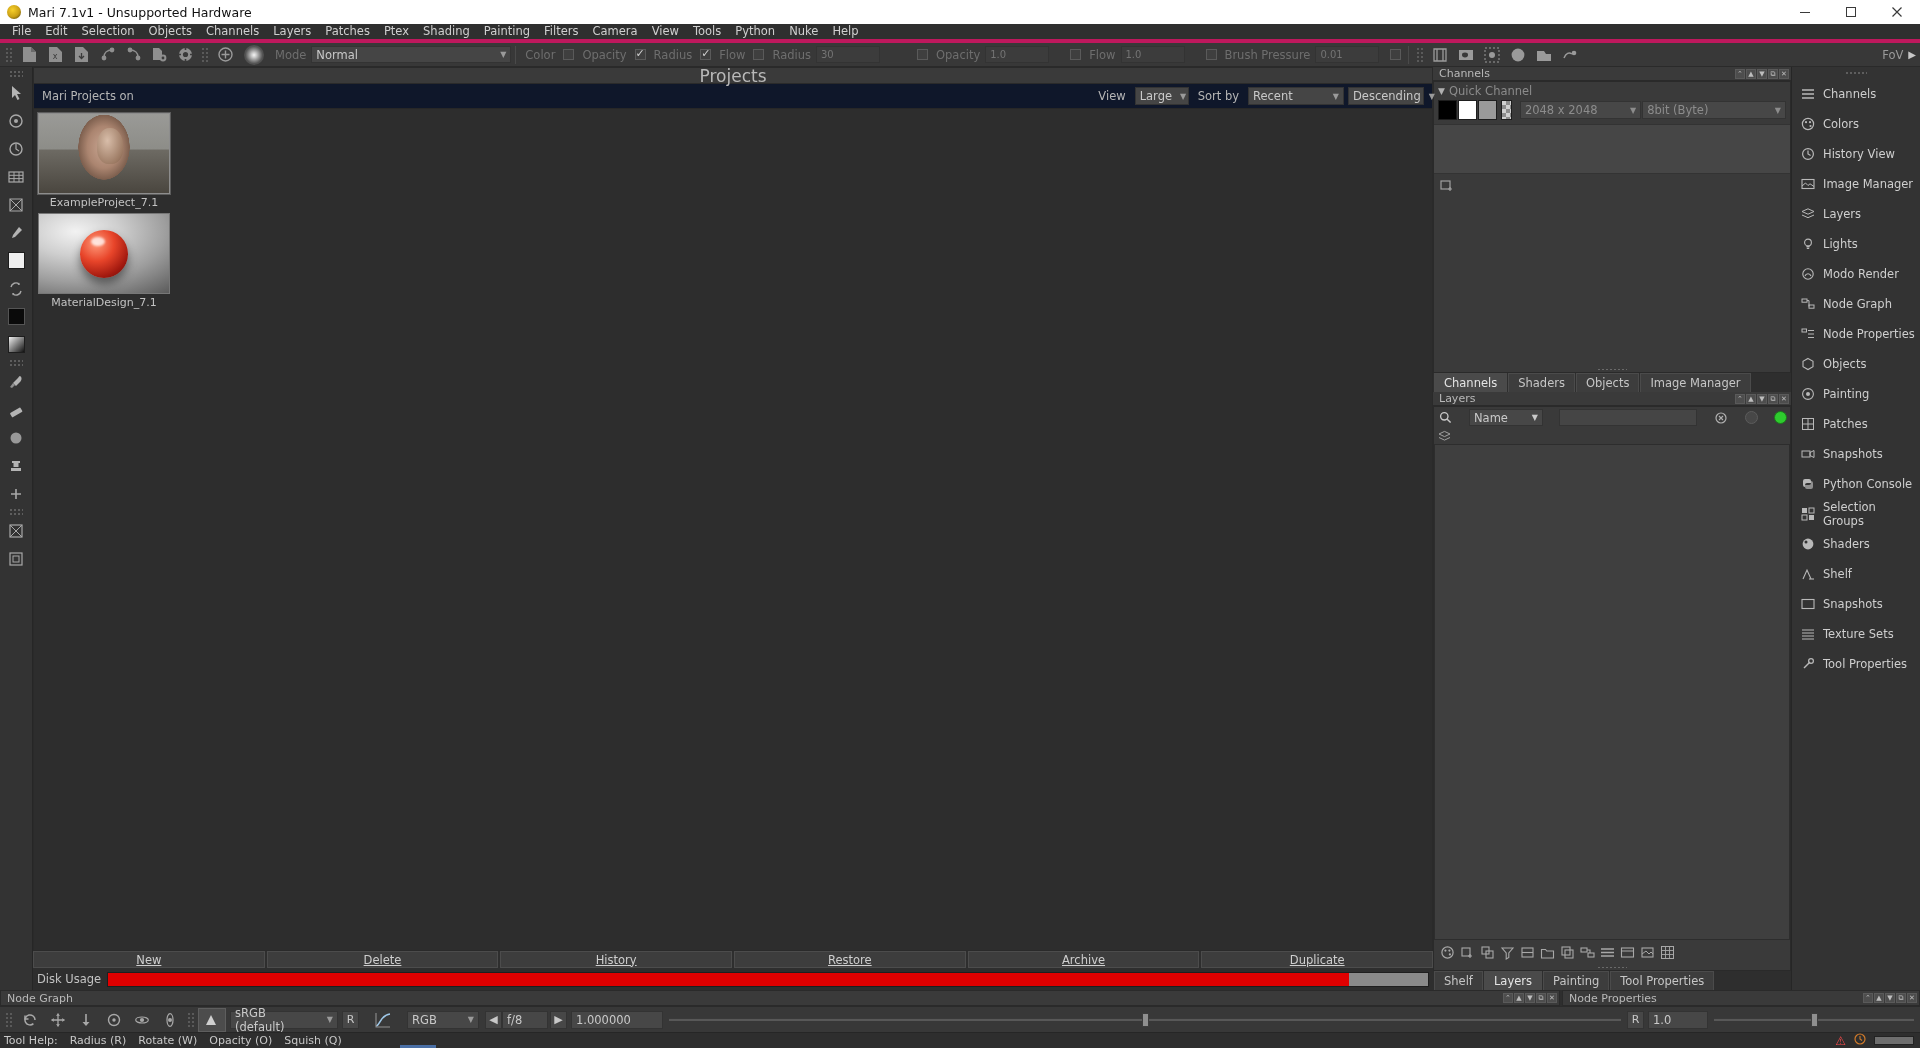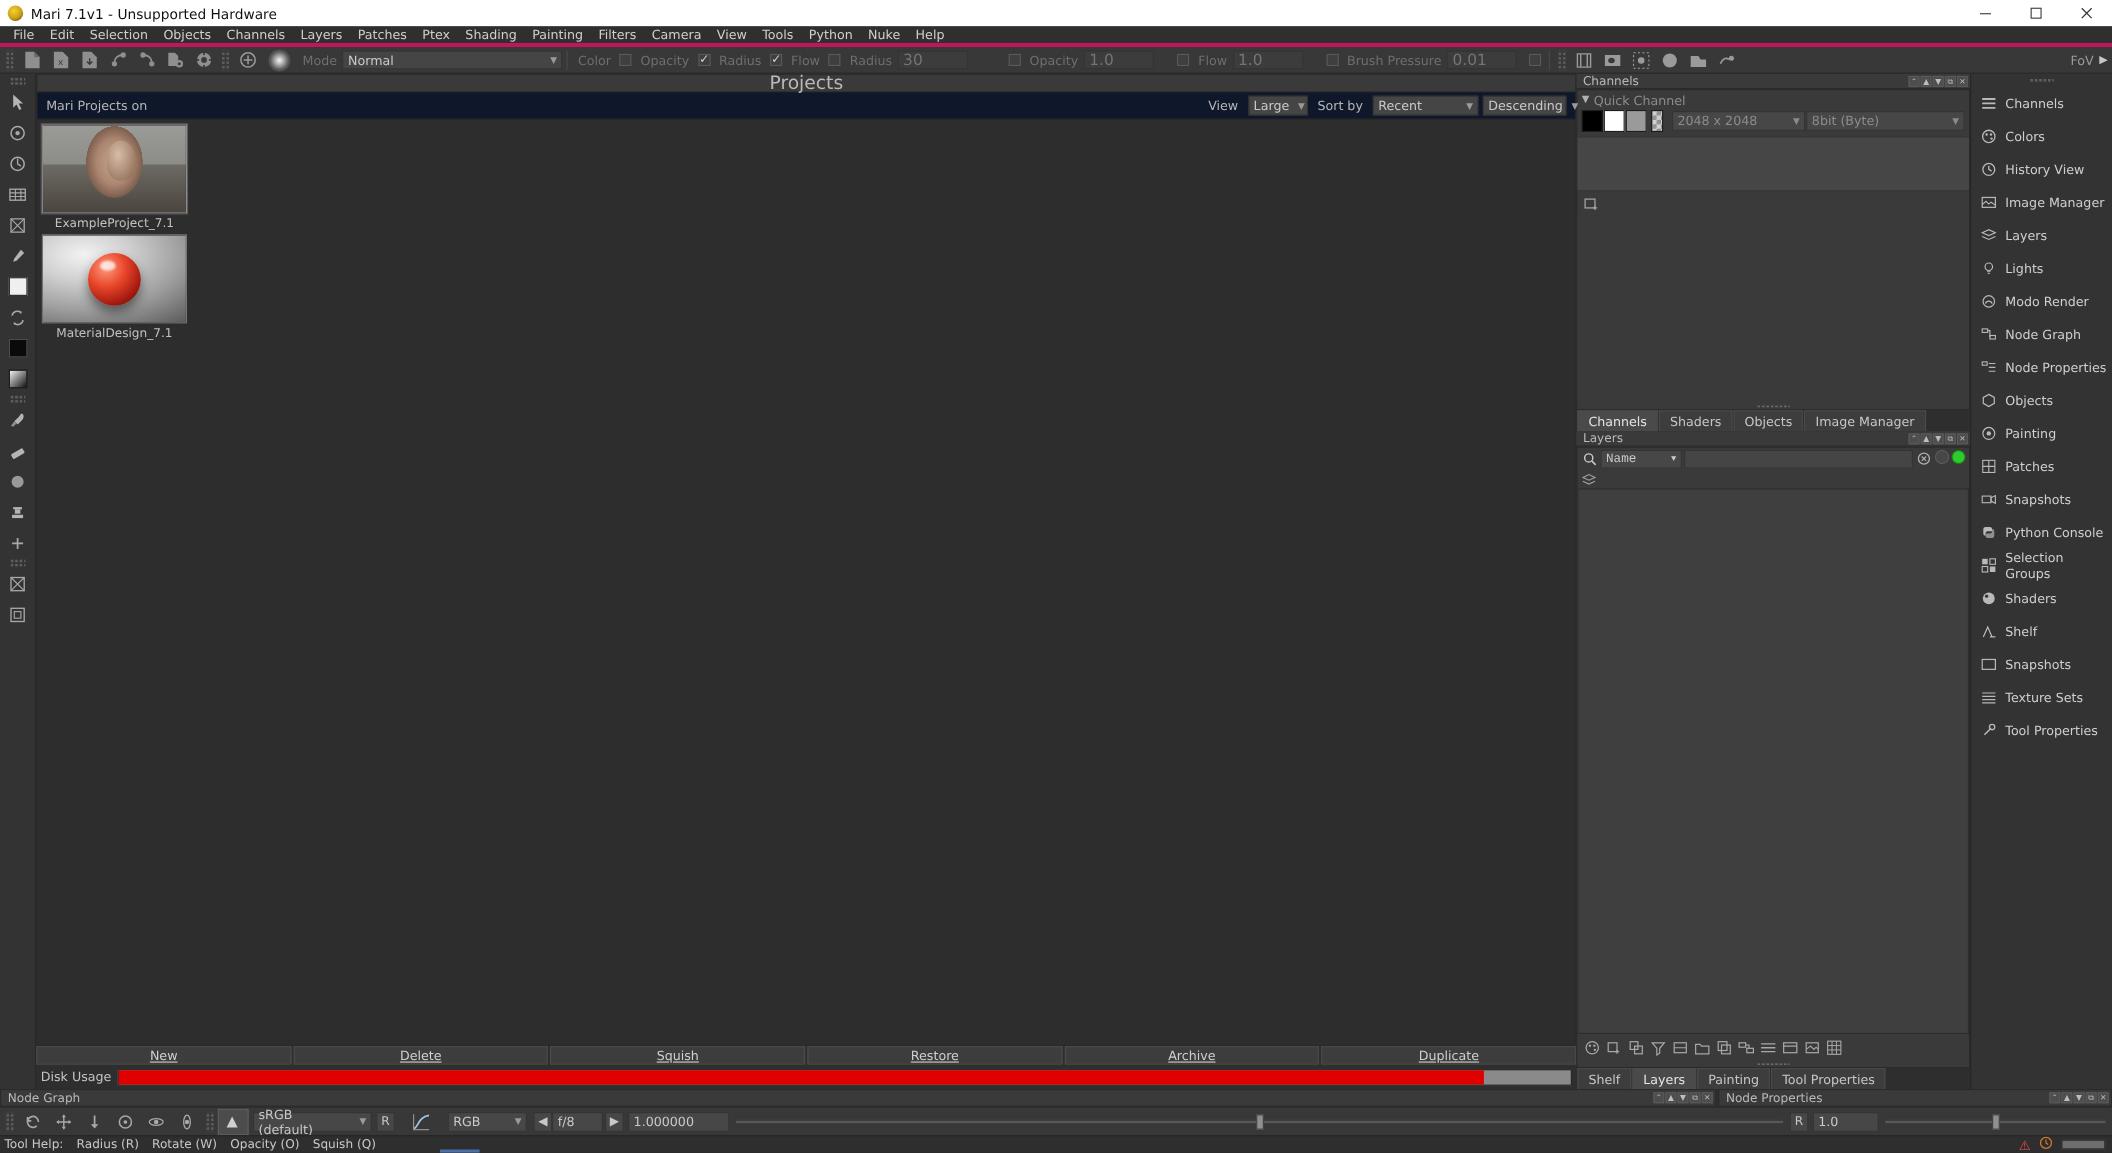--- a/index.html
+++ b/index.html
@@ -67,21 +67,21 @@
     height: 17px; background: #454545; border: 1px solid #333;
     display: flex; align-items: center; padding: 0 4px; color: #c9c9c9;
     font-size: 11.5px; position: relative; white-space: nowrap;
   }
   .combo .arw {
     margin-left: auto; padding-left: 8px;
     border-left: none; color: #9a9a9a; font-size: 8px;
   }
   .tinput {
     height: 17px; background: #454545; border: 1px solid #333; color: #bdbdbd;
-    display: flex; align-items: center; padding: 0 4px; font-size: 14px;
+    display: flex; align-items: center; padding: 0 4px; font-size: 10px;
   }
   .tinput.dim { color: #747474; background:#3c3c3c; }
   .chk {
     width: 11px; height: 11px; border: 1px solid #5a5a5a; background: #3f3f3f;
     margin: 0 3px; flex: 0 0 11px; position: relative;
   }
   .chk.on::after {
     content: "\2713"; position: absolute; left: 0px; top: -3px;
     font-size: 11px; color: #d2d2d2; line-height: 13px;
   }
@@ -228,21 +228,21 @@
     background-image: radial-gradient(#6a6a6a 40%, transparent 41%);
     background-size: 4px 3px;
   }
   .tabstrip { height: 19px; flex: 0 0 19px; display: flex; gap: 1px; padding-left: 1px; background: #2e2e2e;}
   .tab {
     background: #3d3d3d; border: 1px solid #4b4b4b; border-bottom: none;
     display: flex; align-items: center; padding: 0 9px; font-size: 11.5px; color: #c6c6c6;
   }
   .tab.active { background: #4a4a4a; color: #e4e4e4; }
 
-  .lay-search { display: flex; gap: 2px; padding: 2px 3px; font-family: Liberation Mono, monospace; }
+  .lay-search { display: flex; align-items: center; gap: 16px; padding: 2px 3px; }
   .mag { width: 16px; height: 16px; color: #c9c9c9; display:flex;align-items:center;justify-content:center;}
   .lay-combo {
     width: 74px; height: 17px; background: #474747; border: 1px solid #333;
     display: flex; align-items: center; padding: 0 4px; font-size: 11.5px; color: #c9c9c9;
   }
   .lay-input { flex: 1 1 auto; height: 17px; background: #454545; border: 1px solid #333; }
   .rnd-ico { width: 13px; height: 13px; border-radius: 50%; border: 1px solid #5c5c5c; background: #474747; }
   .rnd-ico.green { background: #2ecb2e; border-color:#1a7a1a; }
   .lay-toolbar2 { height: 16px; display: flex; align-items: center; padding-left: 4px; }
   .lay-list { flex: 1 1 auto; background: #3f3f3f; border: 1px solid #2d2d2d; min-height: 0;}
@@ -627,21 +627,21 @@
       </div>
 
       <div class="proj-btns">
         <div class="pbtn">
             <u>New</u>
           </div>
         <div class="pbtn">
             <u>Delete</u>
           </div>
         <div class="pbtn">
-            <u>Squish</u>
+            <u>History</u>
           </div>
         <div class="pbtn">
             <u>Restore</u>
           </div>
         <div class="pbtn">
             <u>Archive</u>
           </div>
         <div class="pbtn">
             <u>Duplicate</u>
           </div>

